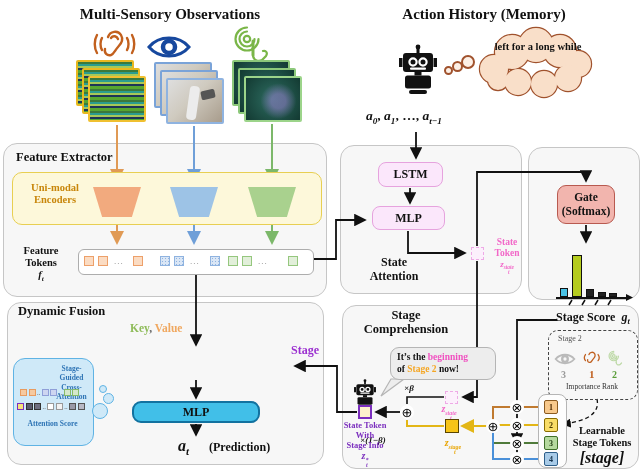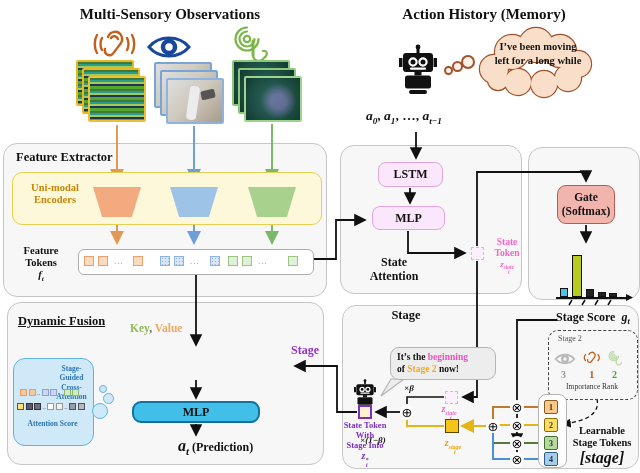--- a/index.html
+++ b/index.html
@@ -213,21 +213,20 @@
         <circle cx="76" cy="23" r="17"></circle>
       <circle cx="100" cy="29" r="16"></circle>
         <circle cx="118" cy="42" r="13"></circle>
         <circle cx="108" cy="56" r="13"></circle>
       <circle cx="84" cy="62" r="13"></circle>
         <circle cx="58" cy="60" r="13"></circle>
         <circle cx="38" cy="58" r="10"></circle>
     </g>
   </svg>
   <div class="cloudtxt" style="left:478px;top:40px;width:120px;">
-    <div>I’ve been moving</div>
       <div>left for a long while</div>
   </div>
 
   <div class="lbl abs b" style="left:366px;top:108px;width:130px;font-size:13.5px;z-index:10;">
     <span class="mi">a</span><sub class="mi">0</sub><span>, </span><span class="mi">a</span><sub class="mi">1</sub><span>, </span><span>…</span><span>, </span><span class="mi">a</span><sub class="mi">t−1</sub>
   </div>
 
   <div class="lbl sec-label abs" style="left:16px;top:150px;z-index:10;">Feature Extractor</div>
   <div class="lbl abs center" style="left:18px;top:182px;width:74px;font-size:10.5px;font-weight:bold;color:#c8860a;z-index:10;">
     <div>Uni-modal</div>
@@ -249,28 +248,28 @@
   <div class="tok tok-g" style="left:228px;top:256px;"></div>
   <div class="tok tok-g" style="left:242px;top:256px;"></div>
   <div class="tdots" style="left:258px;top:256px;">...</div>
   <div class="tok tok-g" style="left:288px;top:256px;"></div>
   <div class="lbl abs center b" style="left:16px;top:245px;width:50px;font-size:10.5px;z-index:10;">
     <div>Feature</div>
     <div>Tokens</div>
     <div><span class="mi">f</span><sub class="mi">t</sub></div>
   </div>
 
-  <div class="lbl sec-label abs" style="left:18px;top:314px;z-index:10;text-decoration:underline;">Dynamic Fusion</div>
+  <div class="lbl sec-label abs" style="left:18px;top:304px;z-index:10;">Dynamic Fusion</div>
   <div class="lbl abs" style="left:130px;top:322px;font-size:11.5px;z-index:10;">
     <span class="keyc">Key</span><span class="b" style="color:#666;">, </span><span class="valc">Value</span>
   </div>
   <div class="node cyanbox" style="left:132px;top:401px;width:128px;height:22px;font-size:12px;">MLP</div>
   <div class="lbl abs" style="left:178px;top:437px;width:150px;font-size:12px;z-index:10;">
     <span style="font-size:16px;"><span class="mi">a</span><sub class="mi">t</sub></span>
-    <span class="b" style="margin-left:0;">(Prediction)</span>
+    <span class="b" style="margin-left:17px;">(Prediction)</span>
   </div>
   <div class="lbl abs queryc" style="left:291px;top:344px;font-size:12px;z-index:10;">Stage</div>
 
   <div class="callout" style="left:13px;top:358px;width:79px;height:86px;">
     <div class="ca-title" style="margin-top:5px;padding-left:36px;">
       <div>Stage-Guided</div>
         <div>Cross-Attention</div>
     </div>
   </div>
   <div class="arow" style="left:20px;top:389px;">
@@ -331,20 +330,21 @@
       </div>
     <div class="axis"></div>
   </div>
   <div class="lbl abs b" style="left:556px;top:311px;width:82px;font-size:12px;z-index:10;">
     <span>Stage Score</span>
     <span style="margin-left:3px;"><span class="mi">g</span><sub class="mi">t</sub></span>
   </div>
 
   <div class="lbl abs center b" style="left:350px;top:308px;width:112px;font-size:12.5px;z-index:10;">
     <div>Stage</div>
+      <div>Comprehension</div>
   </div>
 
   <div class="speech" style="left:390px;top:347px;width:92px;">
     <div><b>It’s the </b><b class="hl-pink">beginning</b></div>
     <div><b>of </b><b class="hl-orange">Stage 2</b><b> now!</b></div>
   </div>
   <svg class="iconbox" style="left:352px;top:379px;" width="26" height="30" viewBox="0 0 44 52">
     <g fill="#111">
       <rect x="20.5" y="2" width="3" height="7"></rect>
         <circle cx="22" cy="3" r="2.4"></circle>

